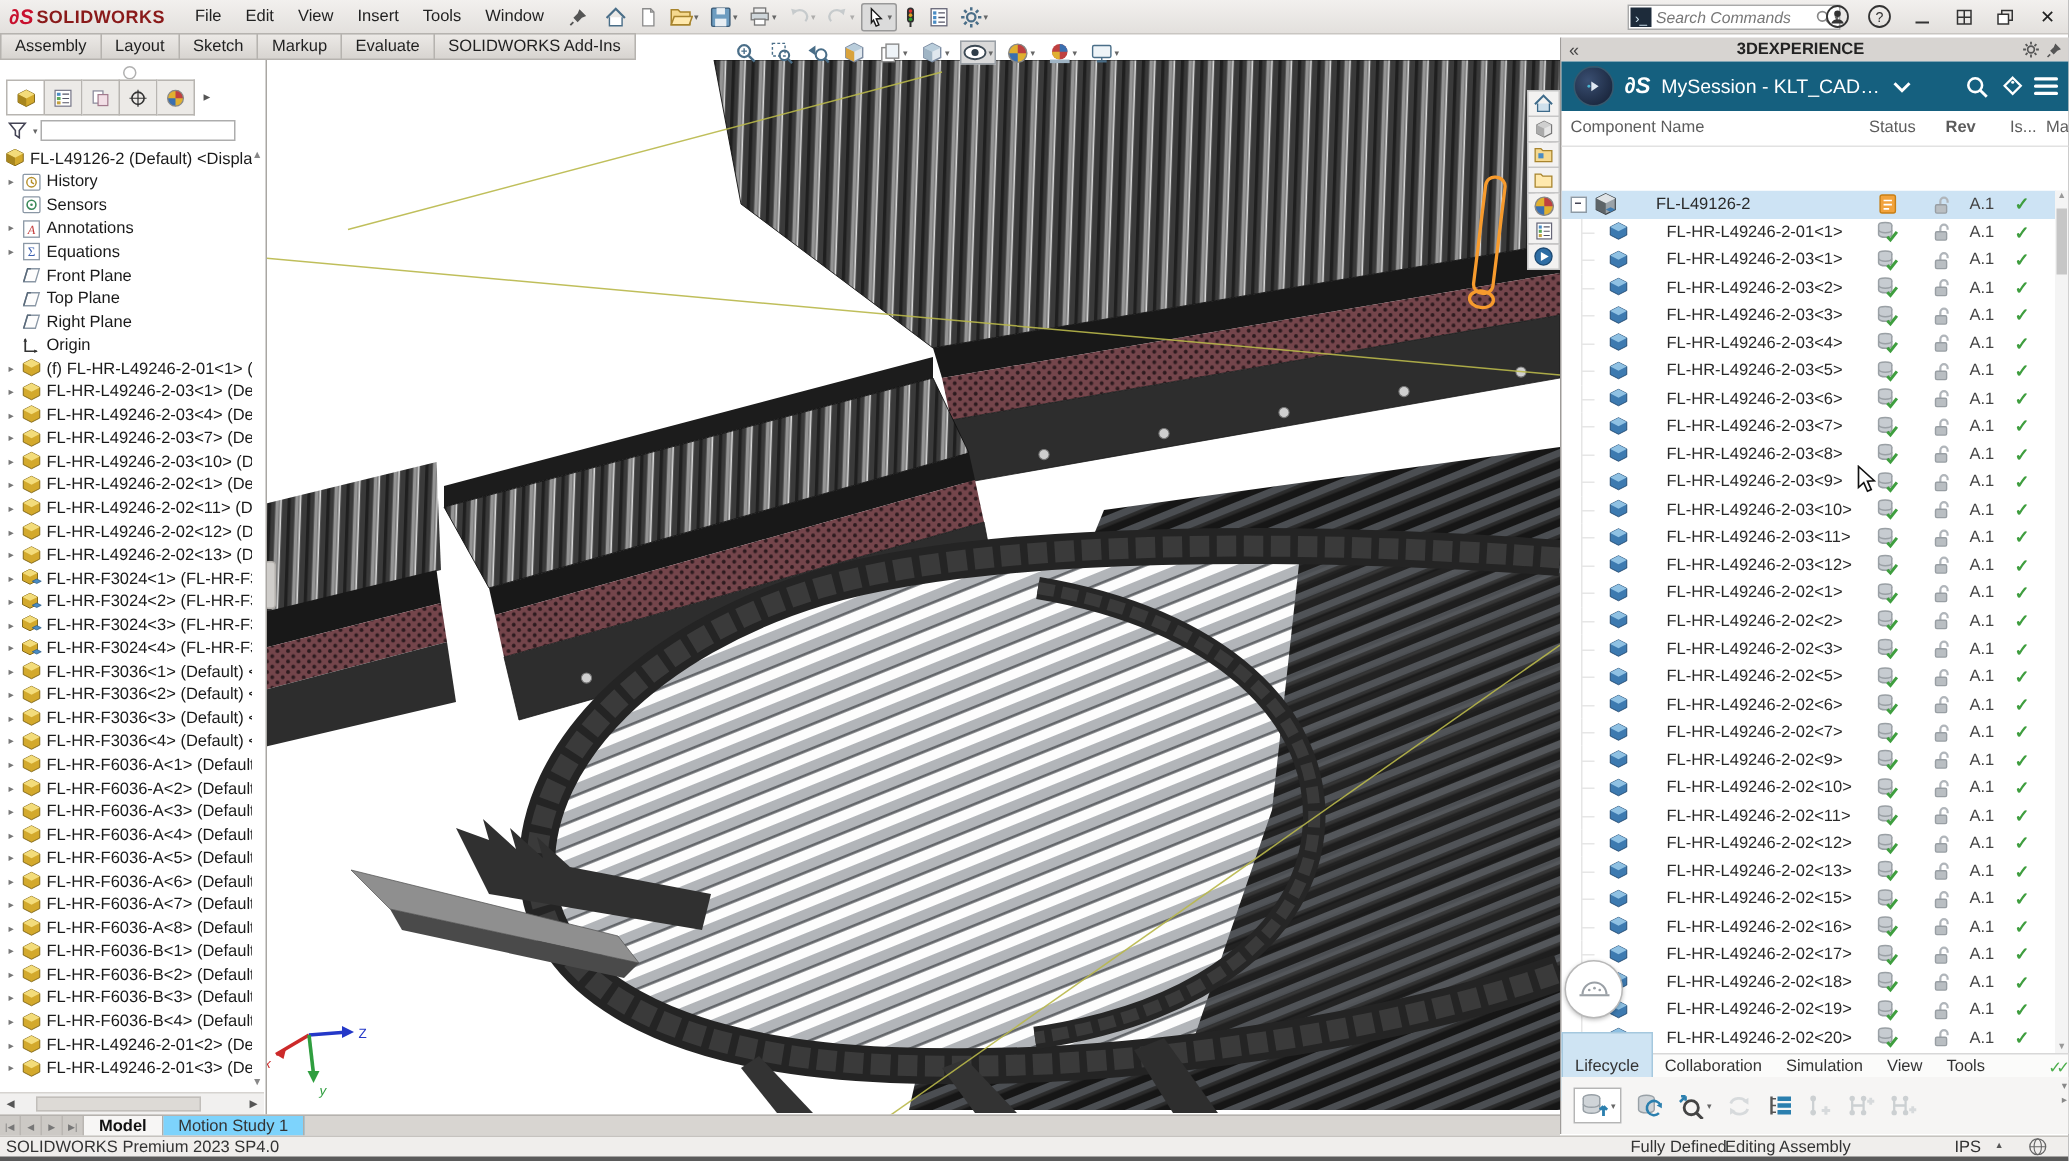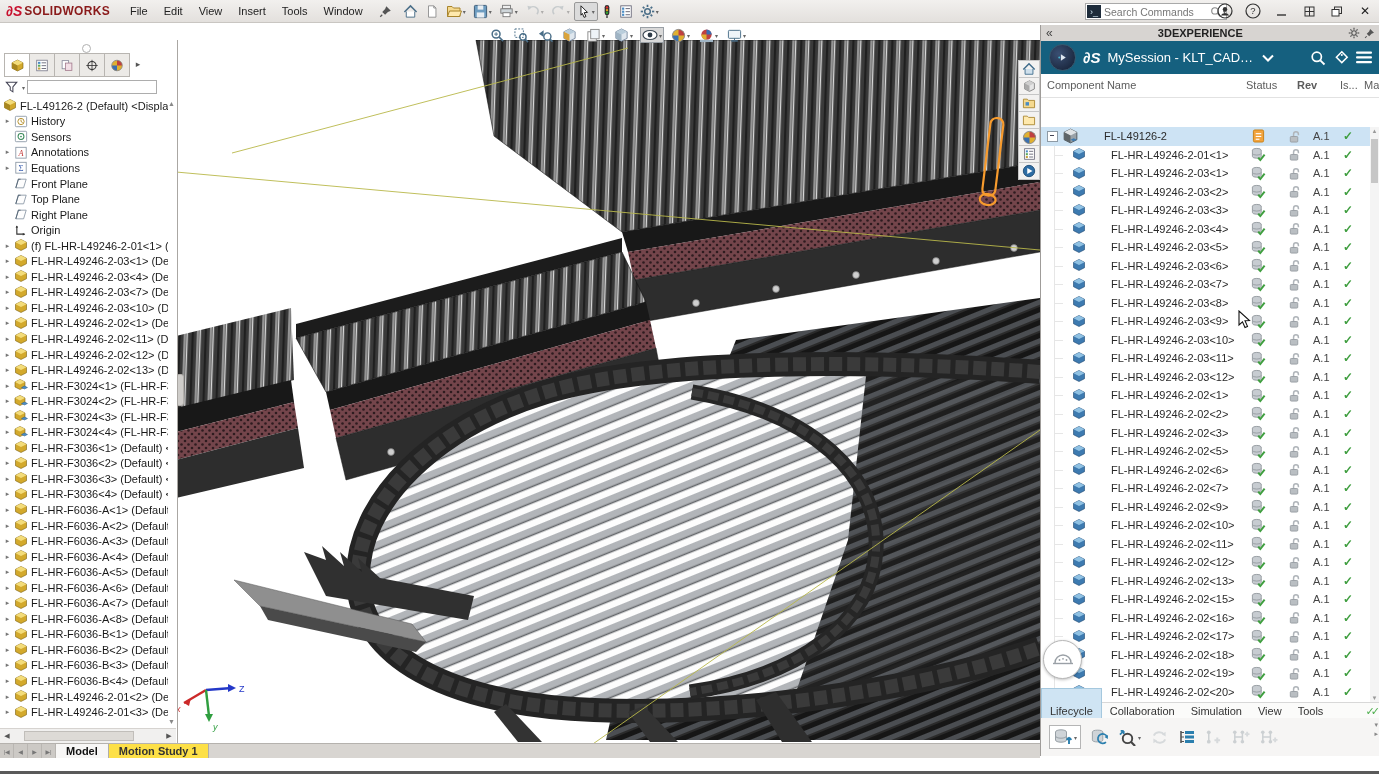--- a/index.html
+++ b/index.html
@@ -20,21 +20,21 @@
   #main-toolbar{display:flex;align-items:center;margin-left:8px;gap:1px;}
   .tb-btn{display:flex;align-items:center;padding:1px 2px;border:1px solid transparent;border-radius:2px;}
   .tb-btn.pressed{background:#dbdbdb;border-color:#999;}
   .tb-btn.disabled{opacity:.45;}
   .doc-title{position:absolute;left:758px;top:0;height:22px;display:flex;align-items:center;gap:6px;
              font-size:11.5px;color:#1a1a1a;}
   .search-cmd{position:absolute;left:1085px;top:3px;width:140px;height:15px;background:#fff;
               border:1px solid #a9a9a9;display:flex;align-items:center;}
   .sc-ic{width:14px;height:13px;background:#1d2b3a;color:#cfe3ef;font-size:9px;display:flex;
          align-items:center;justify-content:center;margin:0 3px 0 1px;}
-  .sc-ph{flex:1;color:#777;font-size:10.5px;white-space:nowrap;overflow:hidden;}
+  .sc-ph{flex:1;color:#777;font-size:10.5px;white-space:nowrap;overflow:hidden;font-style:italic;}
   .win-controls{position:absolute;right:2px;top:0;height:22px;display:flex;align-items:center;gap:12px;padding-right:4px;}
   .wb{width:16px;height:16px;display:flex;align-items:center;justify-content:center;}
 
   
   #ribbon{position:absolute;left:0;top:22px;height:18px;display:flex;background:#d9d6d2;
           border-bottom:1px solid #c2bfbb;}
   .rtab{padding:2px 9px;font-size:11px;color:#1f1f1f;background:linear-gradient(#ece9e6,#d7d4d0);
         border:1px solid #b6b3af;border-left:none;white-space:nowrap;}
   .rtab:first-child{border-left:1px solid #b6b3af;}
 
@@ -72,22 +72,22 @@
   #hscroll{position:absolute;left:0;bottom:0;width:176px;height:14px;background:#f1f0ef;
            border-top:1px solid #d6d3d0;display:flex;align-items:center;}
   .hs-btn{width:14px;text-align:center;font-size:7px;color:#555;}
   .hs-thumb{width:108px;height:8px;background:#dddad6;border:1px solid #c1beba;margin-left:10px;}
 
   
   #doc-tabs{position:absolute;left:0;top:743px;width:1040px;height:14px;background:#d8d5d1;
             border-top:1px solid #b5b2ae;display:flex;align-items:stretch;}
   .nav-btn{width:13px;display:flex;align-items:center;justify-content:center;font-size:6px;
            color:#777;background:#ccc9c5;border-right:1px solid #b9b6b2;}
-  .dtab{padding:0 10px;display:flex;align-items:center;font-size:11px;background:#fde047;
-        border-right:1px solid #b0ada9;color:#333;font-weight:bold;}
+  .dtab{padding:0 10px;display:flex;align-items:center;font-size:11px;background:#7dd3fc;
+        border-right:1px solid #b0ada9;color:#333;}
   .dtab.active{background:#f7f6f5;font-weight:bold;color:#111;}
   #statusbar{position:absolute;left:0;top:757px;width:1379px;height:14px;background:#f0eeec;
              border-top:1px solid #c6c3bf;font-size:11px;color:#333;}
   #bottom-strip{position:absolute;left:0;top:771px;width:1379px;height:3px;background:#5a5a5a;}
   .sb{position:absolute;top:1px;}
 
   
   #right-panel{position:absolute;left:1040px;top:25px;width:339px;height:731px;background:#fff;
                border-left:1px solid #9f9c99;}
   #rp-header{height:16px;background:#d7d4d1;display:flex;align-items:center;padding:0 5px;gap:4px;}
@@ -290,20 +290,28 @@
       <span class="wb">
         <svg width="12" height="11" viewBox="0 0 12 11">
             <rect x="3.5" y="1" width="7" height="6.5" fill="none" stroke="#333"></rect>
             <rect x="1" y="3.5" width="7" height="6.5" fill="#fff" stroke="#333"></rect>
           </svg>
       </span>
       <span class="wb" style="font-size:12px;color:#222">✕</span>
     </span>
   </div>
 
+  <div id="ribbon">
+      <span class="rtab">Assembly</span>
+      <span class="rtab">Layout</span>
+      <span class="rtab">Sketch</span>
+      <span class="rtab">Markup</span>
+      <span class="rtab">Evaluate</span>
+      <span class="rtab">SOLIDWORKS Add-Ins</span>
+    </div>
 
   <div id="graphics">
     <svg width="864" height="703" viewBox="0 0 864 703">
       <defs>
         <pattern id="pins" width="13" height="220" patternUnits="userSpaceOnUse" patternTransform="rotate(2)">
           <rect width="13" height="220" fill="#3a3a3a"></rect>
           <rect x="0" width="2.2" height="220" fill="#1f1f1f"></rect>
           <rect x="5" width="2.6" height="220" fill="#949494"></rect>
           <rect x="8" width="1.2" height="220" fill="#d8d8d8"></rect>
         </pattern>
@@ -1036,20 +1044,34 @@
 
   <div id="doc-tabs">
     <span class="nav-btn">|◀</span>
     <span class="nav-btn">◀</span>
     <span class="nav-btn">▶</span>
     <span class="nav-btn">▶|</span>
     <span class="dtab active">Model</span>
     <span class="dtab">Motion Study 1</span>
   </div>
 
+  <div id="statusbar">
+    <span class="sb" style="left:4px">SOLIDWORKS Premium 2023 SP4.0</span>
+    <span class="sb" style="left:1087px">Fully Defined</span>
+    <span class="sb" style="left:1150px">Editing Assembly</span>
+    <span class="sb" style="left:1303px">IPS</span>
+    <span class="sb" style="left:1331px;font-size:7px;color:#555">▴</span>
+    <span class="sb ic" style="left:1352px;top:0">
+      <svg width="13" height="13" viewBox="0 0 16 16">
+          <circle cx="8" cy="8" r="6.5" fill="none" stroke="#666" stroke-width="1.1"></circle>
+          <ellipse cx="8" cy="8" rx="3" ry="6.5" fill="none" stroke="#666" stroke-width="0.9"></ellipse>
+          <line x1="1.5" y1="8" x2="14.5" y2="8" stroke="#666" stroke-width="0.9"></line>
+        </svg>
+    </span>
+  </div>
   <div id="bottom-strip"></div>
 
   <div id="right-panel">
     <div id="rp-header">
       <span style="font-size:12px;color:#444">«</span>
       <span class="ttl">3DEXPERIENCE</span>
       <span class="ic">
         <svg width="12" height="12" viewBox="0 0 16 16">
             <circle cx="8" cy="8" r="3" fill="none" stroke="#555" stroke-width="1.5"></circle>
             <g stroke="#555" stroke-width="1.6">

